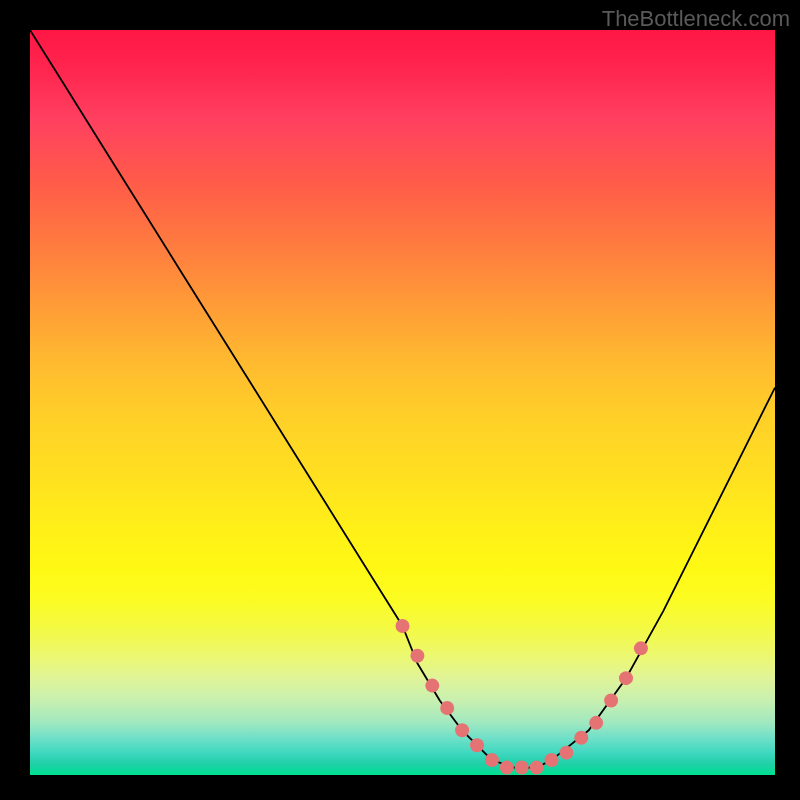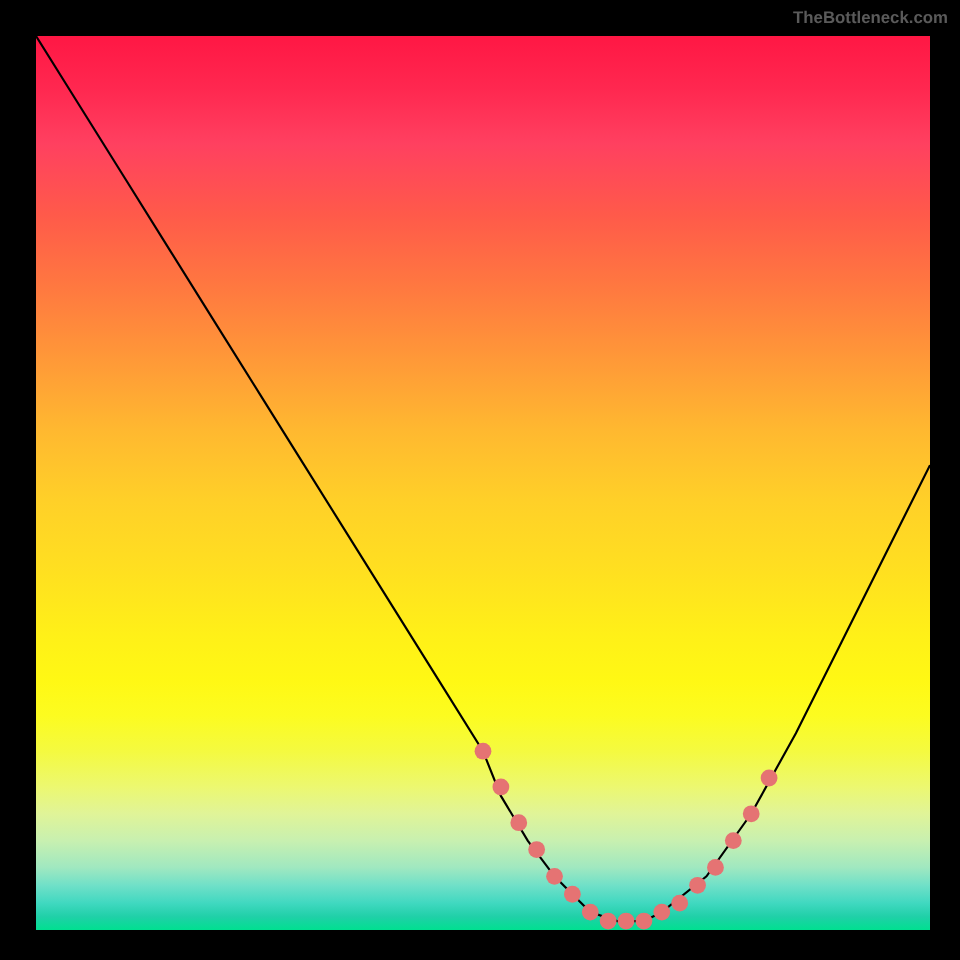--- a/index.html
+++ b/index.html
@@ -9,22 +9,22 @@
     background: #000;
     position: relative;
     overflow: hidden;
     font-family: Arial, sans-serif;
   }
   .watermark {
     position: absolute;
     top: 6px;
     right: 10px;
     color: #5a5a5a;
-    font-size: 14px;
-    font-weight: 700;
+    font-size: 22px;
+    font-weight: 400;
     z-index: 10;
   }
   .plot-area {
     position: absolute;
     left: 30px;
     top: 30px;
     width: 745px;
     height: 745px;
     overflow: hidden;
   }

